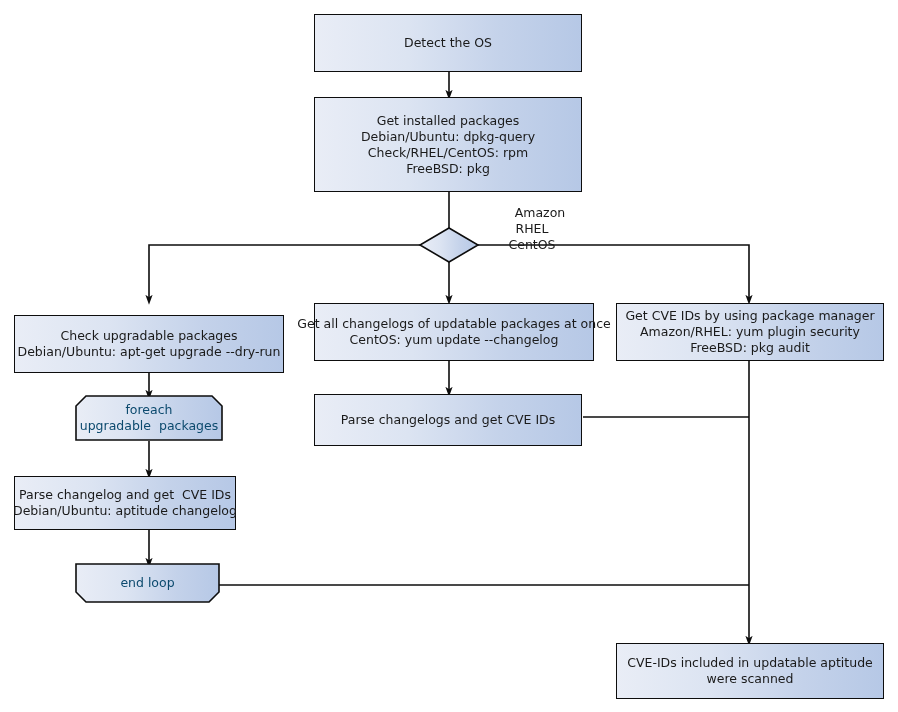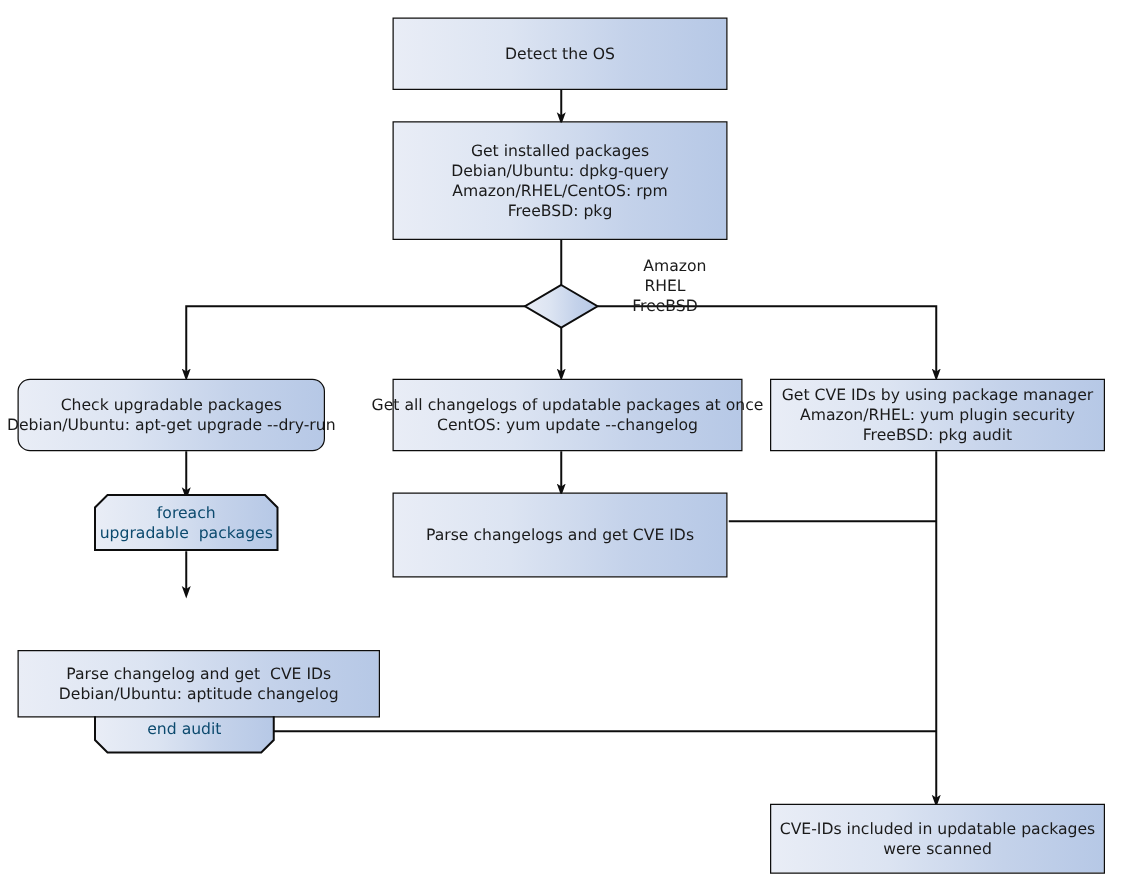--- a/index.html
+++ b/index.html
@@ -119,64 +119,64 @@
     <polygon points="76,564 219,564 219,592 209,602 86,602 76,592" fill="url(#boxgrad)" stroke="#0d0d0d" stroke-width="1.6"></polygon>
   </svg>
 
   <div class="node proc" style="left:314px; top:14px; width:268px; height:58px;">
     <span class="txt">Detect the OS</span>
   </div>
 
   <div class="node proc" style="left:314px; top:97px; width:268px; height:95px;">
     <span class="txt">Get installed packages
 Debian/Ubuntu: dpkg-query
-Amazon/RHEL/CentOS: rpm
+Check/RHEL/CentOS: rpm
 FreeBSD: pkg</span>
   </div>
 
-  <div class="node proc" style="left:14px; top:303px; width:246px; height:58px;border-radius:10px;">
+  <div class="node proc" style="left:14px; top:315px; width:270px; height:58px;">
     <span class="txt">Check upgradable packages
 Debian/Ubuntu: apt-get upgrade --dry-run</span>
   </div>
 
   <div class="node proc" style="left:314px; top:303px; width:280px; height:58px;">
     <span class="txt">Get all changelogs of updatable packages at once
 CentOS: yum update --changelog</span>
   </div>
 
   <div class="node proc" style="left:616px; top:303px; width:268px; height:58px;">
     <span class="txt">Get CVE IDs by using package manager
 Amazon/RHEL: yum plugin security
 FreeBSD: pkg audit</span>
   </div>
 
-  <div class="node proc" style="left:314px; top:394px; width:268px; height:68px;">
+  <div class="node proc" style="left:314px; top:394px; width:268px; height:52px;">
     <span class="txt">Parse changelogs and get CVE IDs</span>
   </div>
 
-  <div class="node proc" style="left:14px; top:476px; width:290px; height:54px;margin-top:44px;">
+  <div class="node proc" style="left:14px; top:476px; width:222px; height:54px;">
     <span class="txt">Parse changelog and get  CVE IDs
 Debian/Ubuntu: aptitude changelog</span>
   </div>
 
   <div class="node proc" style="left:616px; top:643px; width:268px; height:56px;">
-    <span class="txt">CVE-IDs included in updatable packages
+    <span class="txt">CVE-IDs included in updatable aptitude
 were scanned</span>
   </div>
 
   <div class="shape-label" style="left:76px; top:396px; width:146px; height:44px;">
     <span class="txt">foreach
 upgradable  packages</span>
   </div>
 
   <div class="shape-label" style="left:76px; top:564px; width:143px; height:38px;">
-    <span class="txt">end audit</span>
+    <span class="txt">end loop</span>
   </div>
 
 
   <div class="edge-label" style="left:489px; top:189px; width:86px;">
     <span class="txt">Amazon
 RHEL
-FreeBSD</span>
+CentOS</span>
   </div>
 
 
 </div>
 
 </body></html>

